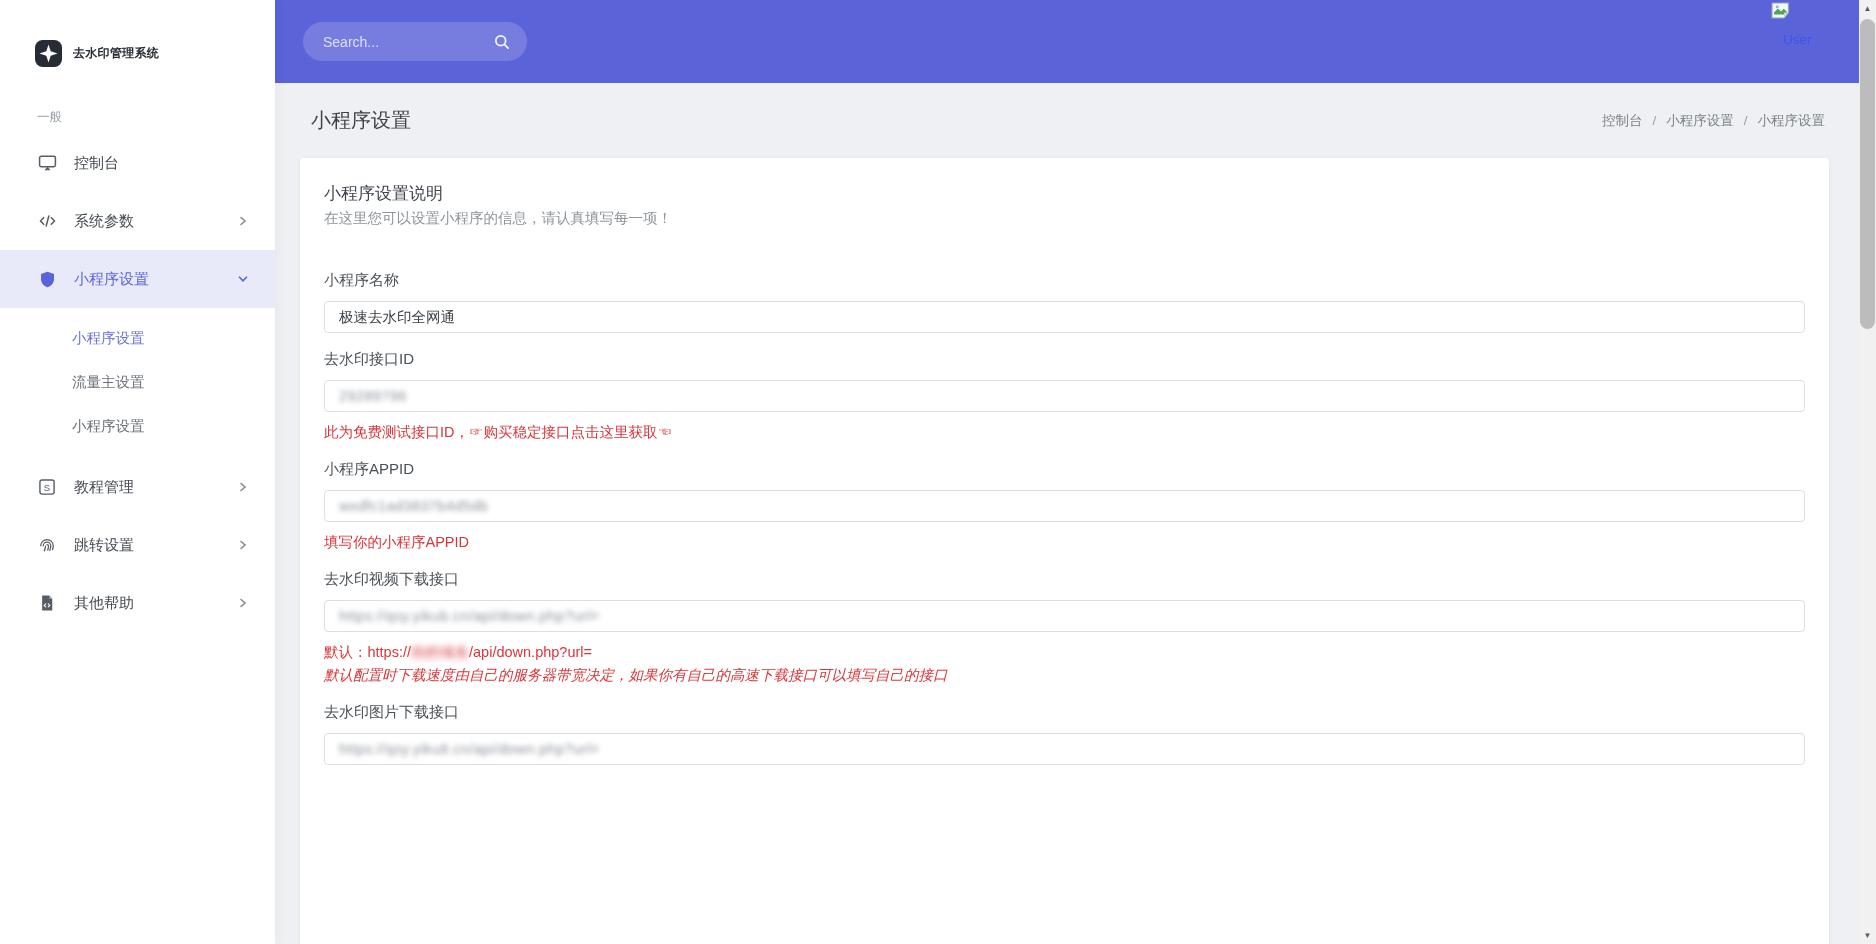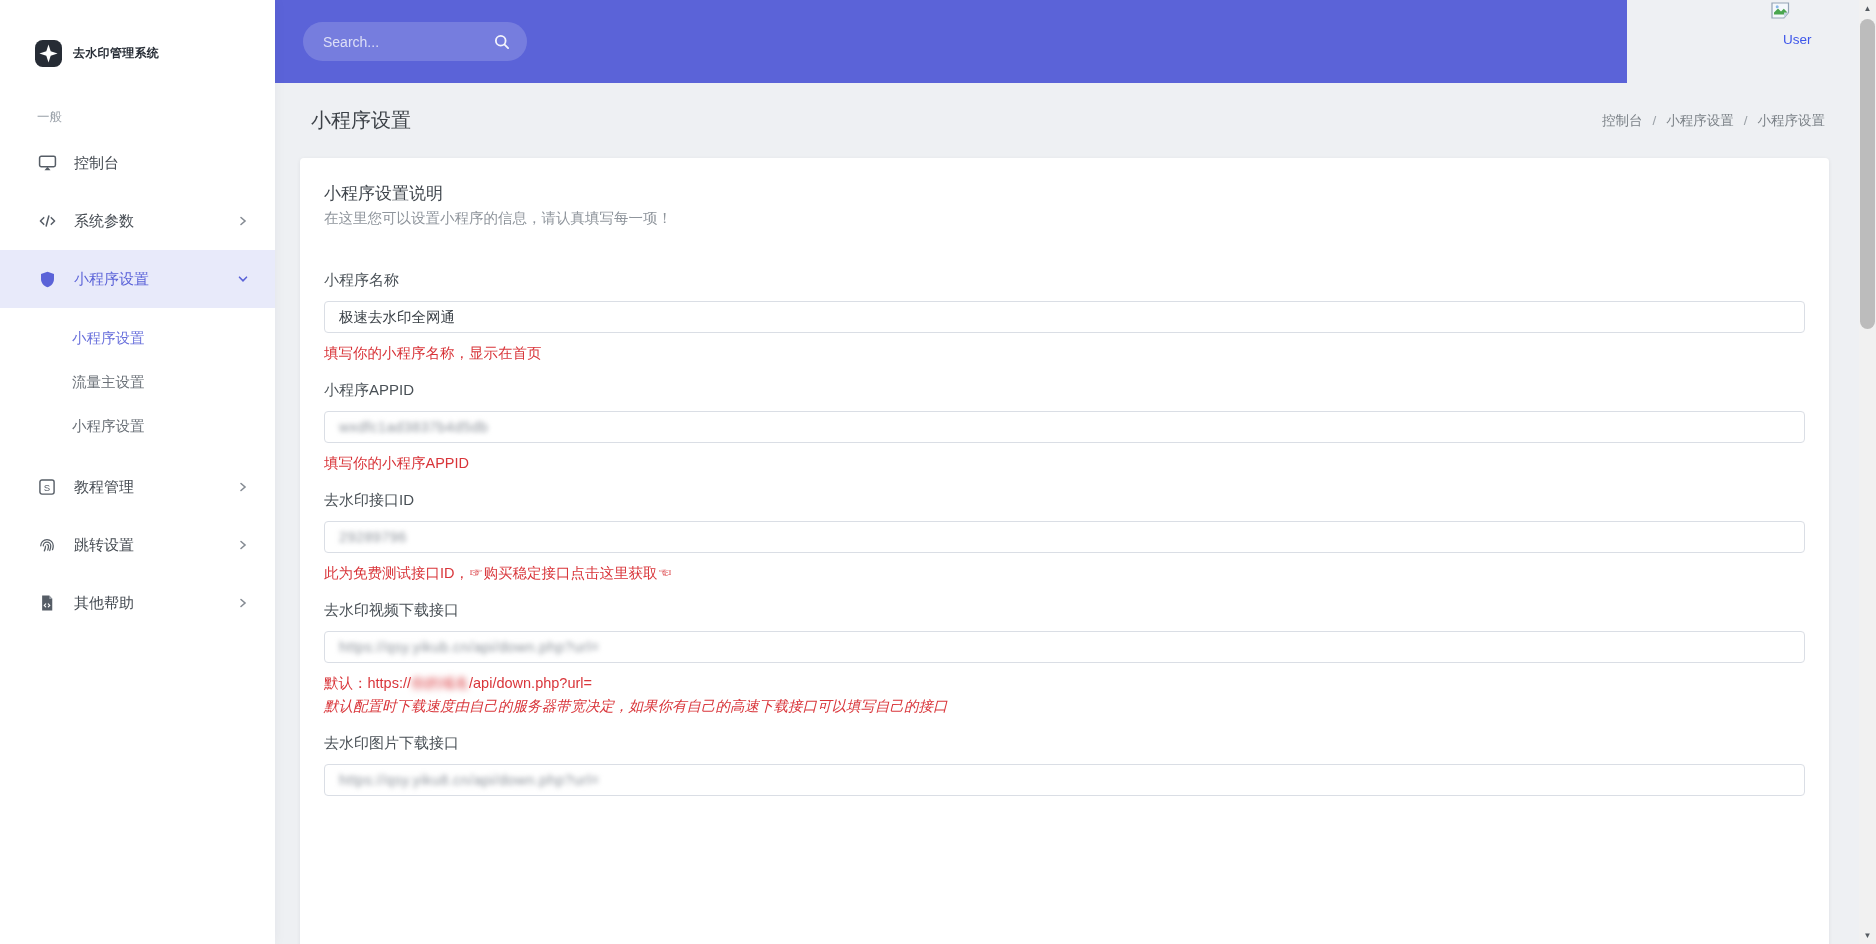--- a/index.html
+++ b/index.html
@@ -15,21 +15,21 @@
   .nav-item { position:relative; display:flex; align-items:center; height:58px; padding:0 26px 0 36px; cursor:pointer; color:#454b52; font-size:15px; }
   .nav-icon { width:22px; height:22px; margin-right:16px; display:flex; align-items:center; justify-content:center; flex:none; }
   .nav-label { flex:1; }
   .chev { margin-left:auto; display:flex; align-items:center; }
   .nav-item.active { background:#e8eafa; color:#5b63d8; }
   .subnav { padding:8px 0 10px 0; }
   .subnav-item { height:44px; display:flex; align-items:center; padding-left:72px; font-size:14.5px; color:#6a7077; cursor:pointer; }
   .subnav-item.active { color:#6a71dc; }
 
   
-  .topbar { position:absolute; left:275px; top:0; width:1352px; height:83px; background:#5b63d8; z-index:2; }
+  .topbar { position:absolute; left:275px; top:0; width:1584px; height:83px; background:#5b63d8; z-index:2; }
   .search-pill { position:absolute; left:28px; top:22px; width:224px; height:39px; background:rgba(255,255,255,0.17); border-radius:20px; display:flex; align-items:center; padding:0 16px 0 20px; }
   .search-input { flex:1; min-width:0; background:transparent; border:none; outline:none; color:rgba(255,255,255,0.95); font-size:14px; font-family:"Liberation Sans",sans-serif; }
   .search-input::placeholder { color:rgba(255,255,255,0.75); }
   .search-icon-btn { margin-left:8px; display:flex; cursor:pointer; }
   .user-box { position:absolute; left:1496px; top:2px; width:72px; display:flex; flex-direction:column; cursor:pointer; }
   .user-label { margin:11px 0 0 12px; font-size:13.5px; color:#3d56ea; }
 
   
   .content { position:absolute; left:275px; top:83px; width:1584px; height:861px; background:#eef0f3; overflow:hidden; z-index:1; }
   .content-header { display:flex; align-items:center; justify-content:space-between; height:75px; padding:0 34px 0 36px; }
@@ -212,37 +212,36 @@
 
     <section class="card">
       <div class="card-title">小程序设置说明</div>
       <div class="card-subtitle">在这里您可以设置小程序的信息，请认真填写每一项！</div>
 
       <div class="field">
         <div class="field-label">小程序名称</div>
         <div class="input-box">
           <span class="input-value">极速去水印全网通</span>
         </div>
-        <div class="helper">填写你的小程序名称，显示在首页</div>
+      </div>
+
+      <div class="field">
+        <div class="field-label">去水印接口ID</div>
+        <div class="input-box">
+          <span class="input-value censored">29289796</span>
+        </div>
+        <div class="helper"><span>此为免费测试接口ID，</span><span class="helper-link">☞购买稳定接口点击这里获取☜</span></div>
       </div>
 
       <div class="field">
         <div class="field-label">小程序APPID</div>
         <div class="input-box">
           <span class="input-value censored">wxdfc1ad3837b4d5db</span>
         </div>
         <div class="helper">填写你的小程序APPID</div>
-      </div>
-
-      <div class="field">
-        <div class="field-label">去水印接口ID</div>
-        <div class="input-box">
-          <span class="input-value censored">29289796</span>
-        </div>
-        <div class="helper"><span>此为免费测试接口ID，</span><span class="helper-link">☞购买稳定接口点击这里获取☜</span></div>
       </div>
 
 
       <div class="field">
         <div class="field-label">去水印视频下载接口</div>
         <div class="input-box">
           <span class="input-value censored">https://qsy.yikub.cn/api/down.php?url=</span>
         </div>
         <div class="helper"><span>默认：https://</span><span class="censored-chunk">你的域名</span><span>/api/down.php?url=</span></div>
         <div class="helper" style="margin-top:1px;font-style:italic;">默认配置时下载速度由自己的服务器带宽决定，如果你有自己的高速下载接口可以填写自己的接口</div>

